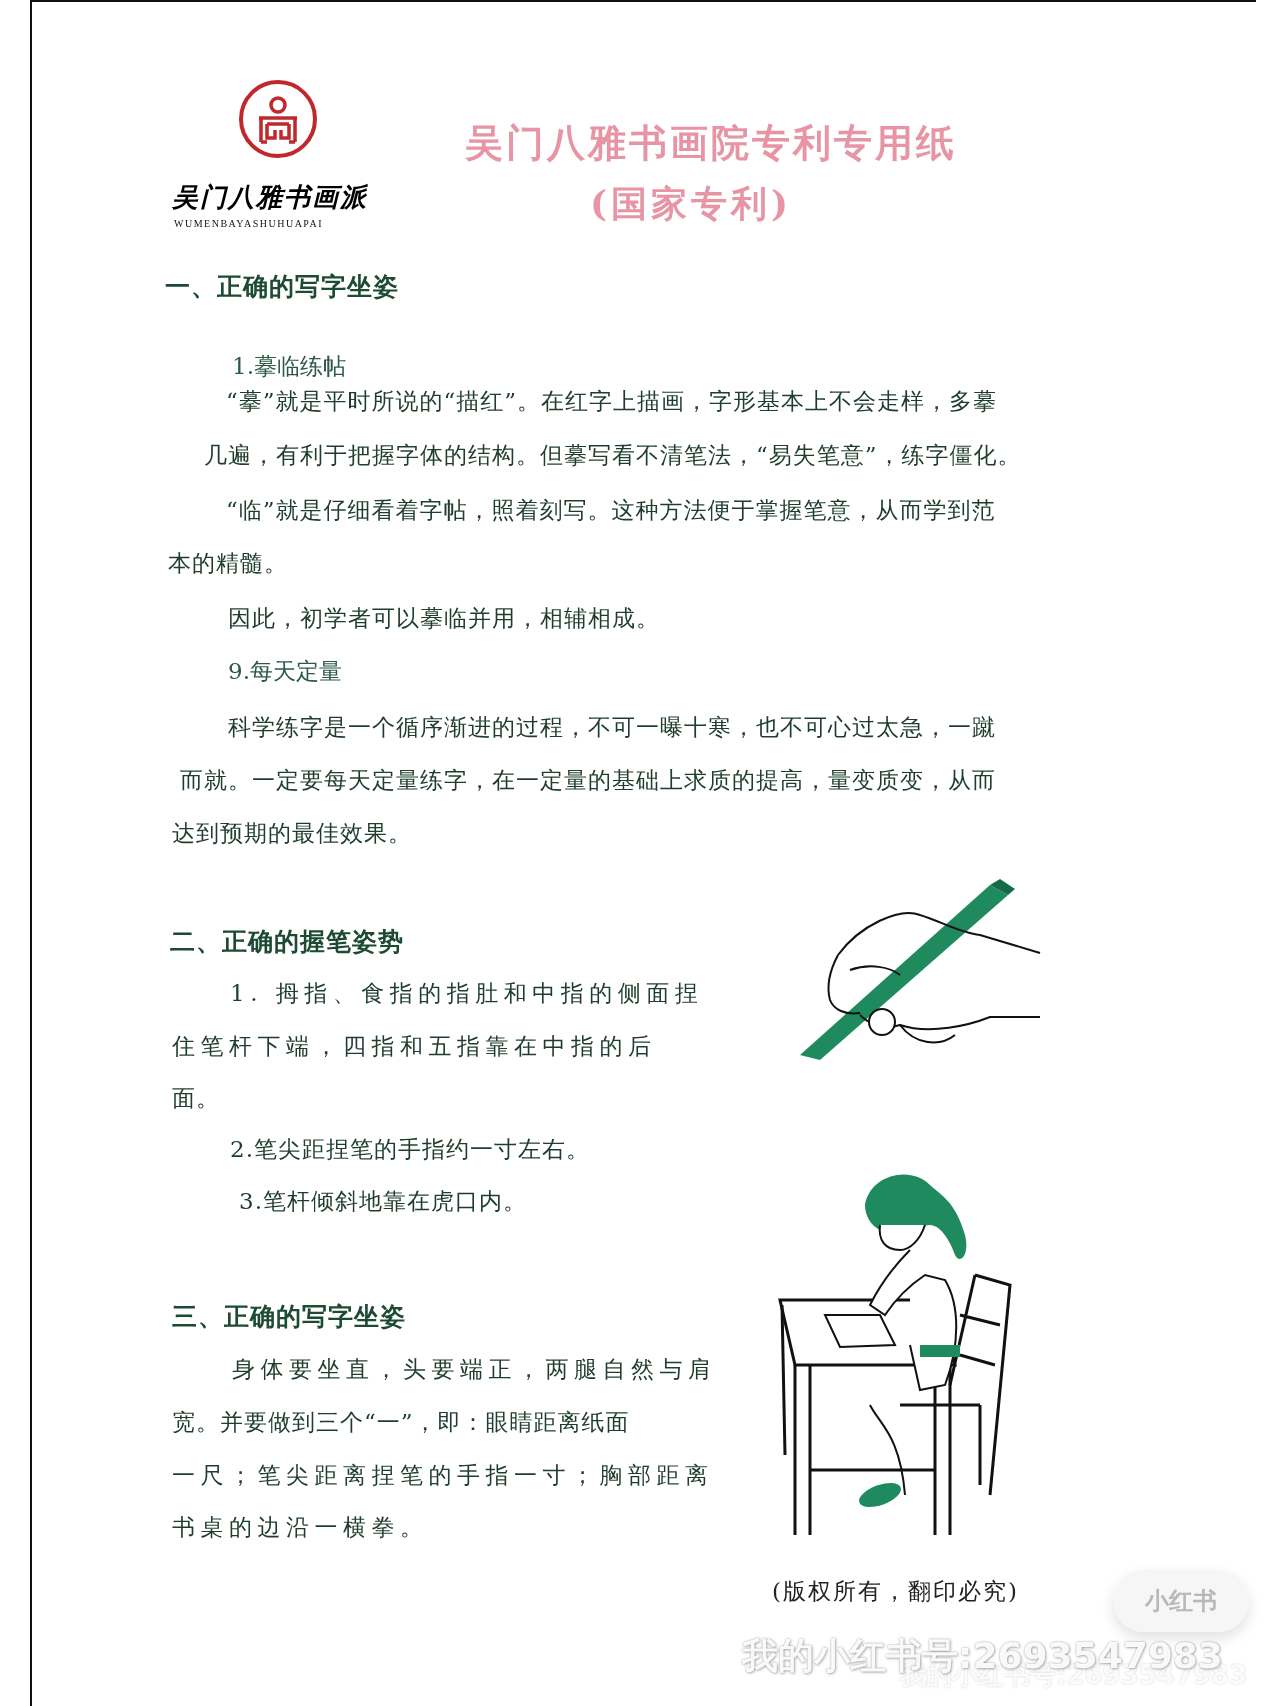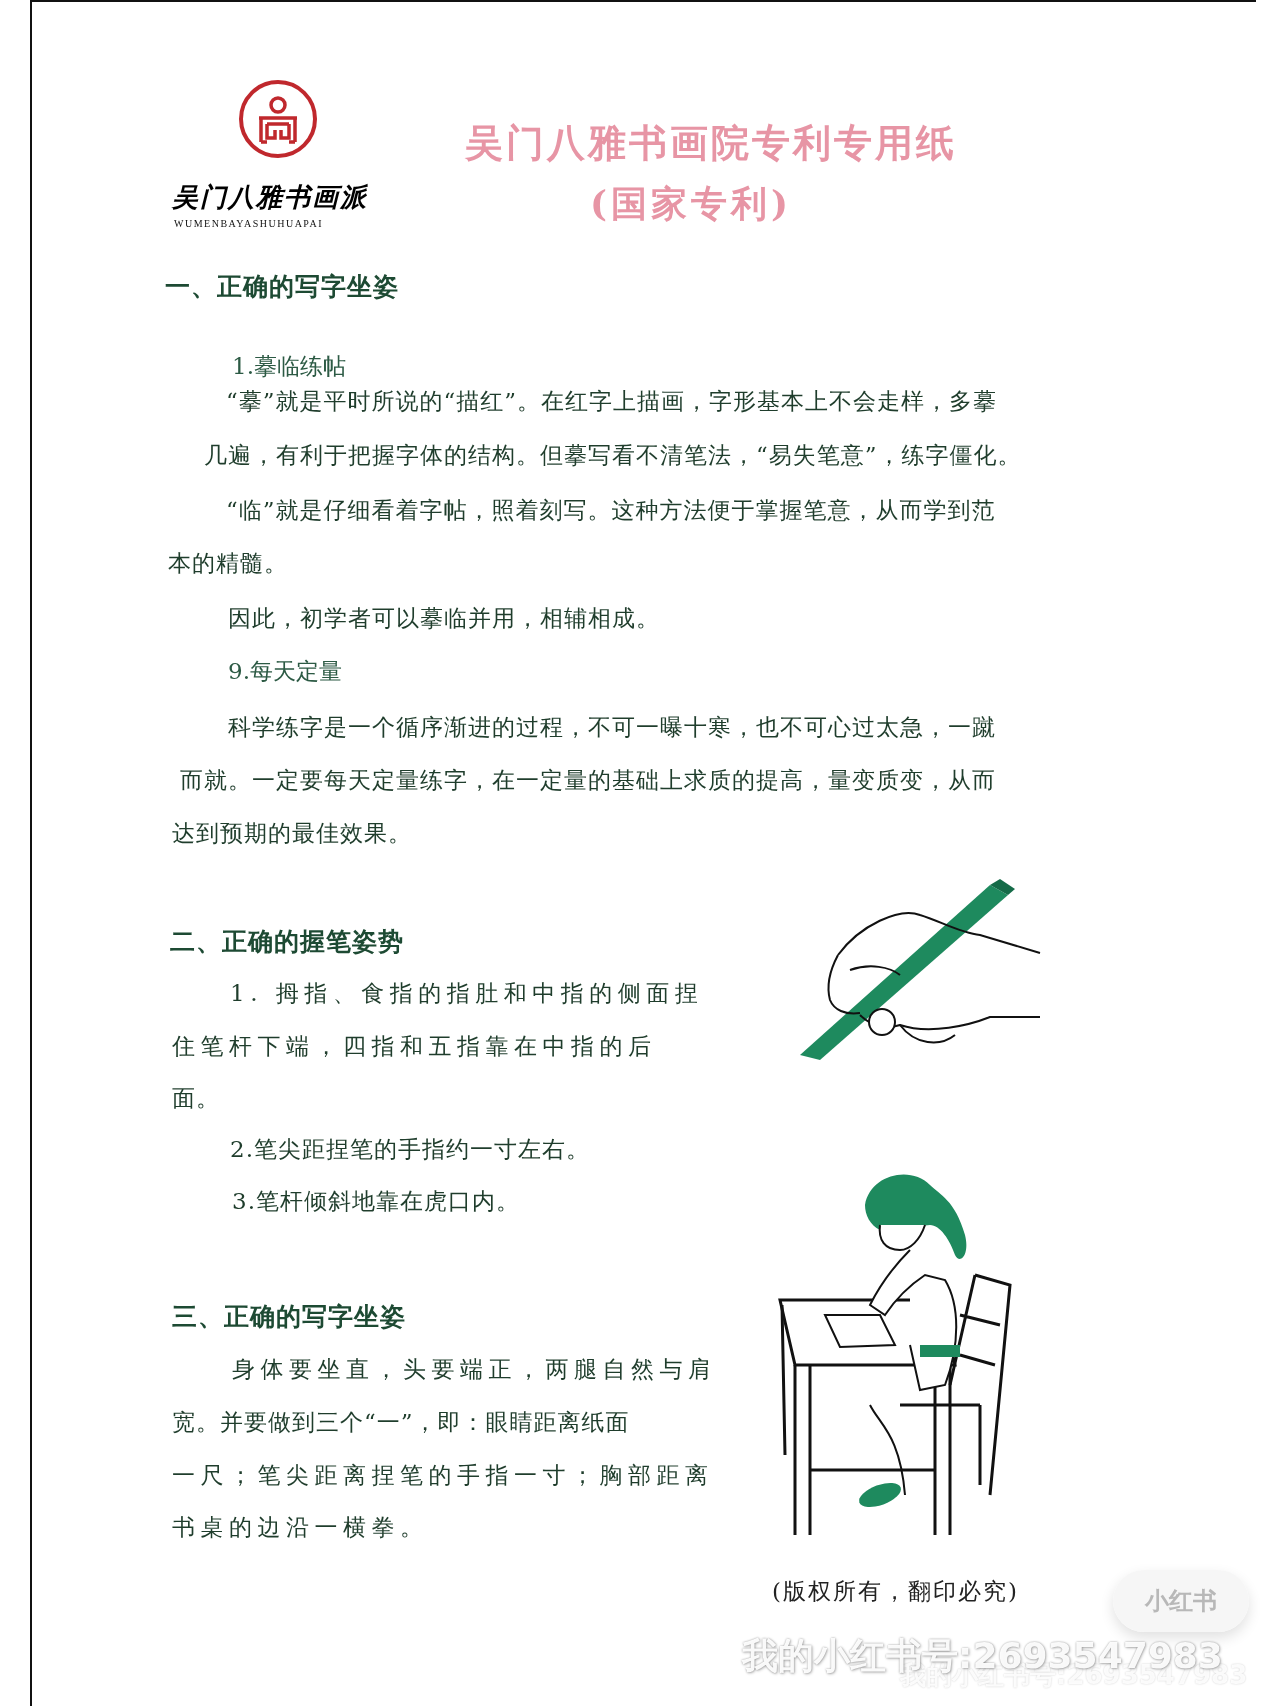--- a/index.html
+++ b/index.html
@@ -97,21 +97,21 @@
 <div class="sub" style="left:228px; top:656px;">9.每天定量</div>
 <div class="p" style="left:228px; top:712px;">科学练字是一个循序渐进的过程，不可一曝十寒，也不可心过太急，一蹴</div>
 <div class="p" style="left:180px; top:765px;">而就。一定要每天定量练字，在一定量的基础上求质的提高，量变质变，从而</div>
 <div class="p" style="left:172px; top:818px;">达到预期的最佳效果。</div>
 
 <div class="h1" style="left:170px; top:925px;">二、正确的握笔姿势</div>
 <div class="p wide" style="left:230px; top:978px;">1. 拇指、食指的指肚和中指的侧面捏</div>
 <div class="p wide" style="left:172px; top:1031px;">住笔杆下端，四指和五指靠在中指的后</div>
 <div class="p" style="left:172px; top:1083px;">面。</div>
 <div class="p" style="left:230px; top:1134px;">2.笔尖距捏笔的手指约一寸左右。</div>
-<div class="p" style="left:232px; top:1186px;">3.笔杆倾斜地靠在虎口内。</div>
+<div class="p" style="left:239px; top:1186px;">3.笔杆倾斜地靠在虎口内。</div>
 
 <svg class="illus" style="left:790px; top:875px;" width="260" height="190" viewBox="0 0 260 190">
   <path d="M10 180 L200 10 L218 20 L30 185 Z" fill="#1e8a5e"></path>
   <path d="M200 10 L210 4 L225 14 L218 20 Z" fill="#156b48"></path>
   <path d="M48 80 C70 50 110 32 130 40 C150 46 170 58 190 60 L250 78" fill="none" stroke="#111" stroke-width="2"></path>
   <path d="M48 80 C40 95 36 110 40 125 C44 135 55 140 70 138" fill="none" stroke="#111" stroke-width="2"></path>
   <path d="M60 95 C80 88 100 92 110 100" fill="none" stroke="#111" stroke-width="2"></path>
   <path d="M70 140 C80 150 95 155 110 150 C140 160 180 150 200 142 L250 142" fill="none" stroke="#111" stroke-width="2"></path>
   <circle cx="92" cy="147" r="13" fill="#fff" stroke="#111" stroke-width="2"></circle>
   <path d="M110 150 C125 170 150 172 165 160" fill="none" stroke="#111" stroke-width="2"></path>

